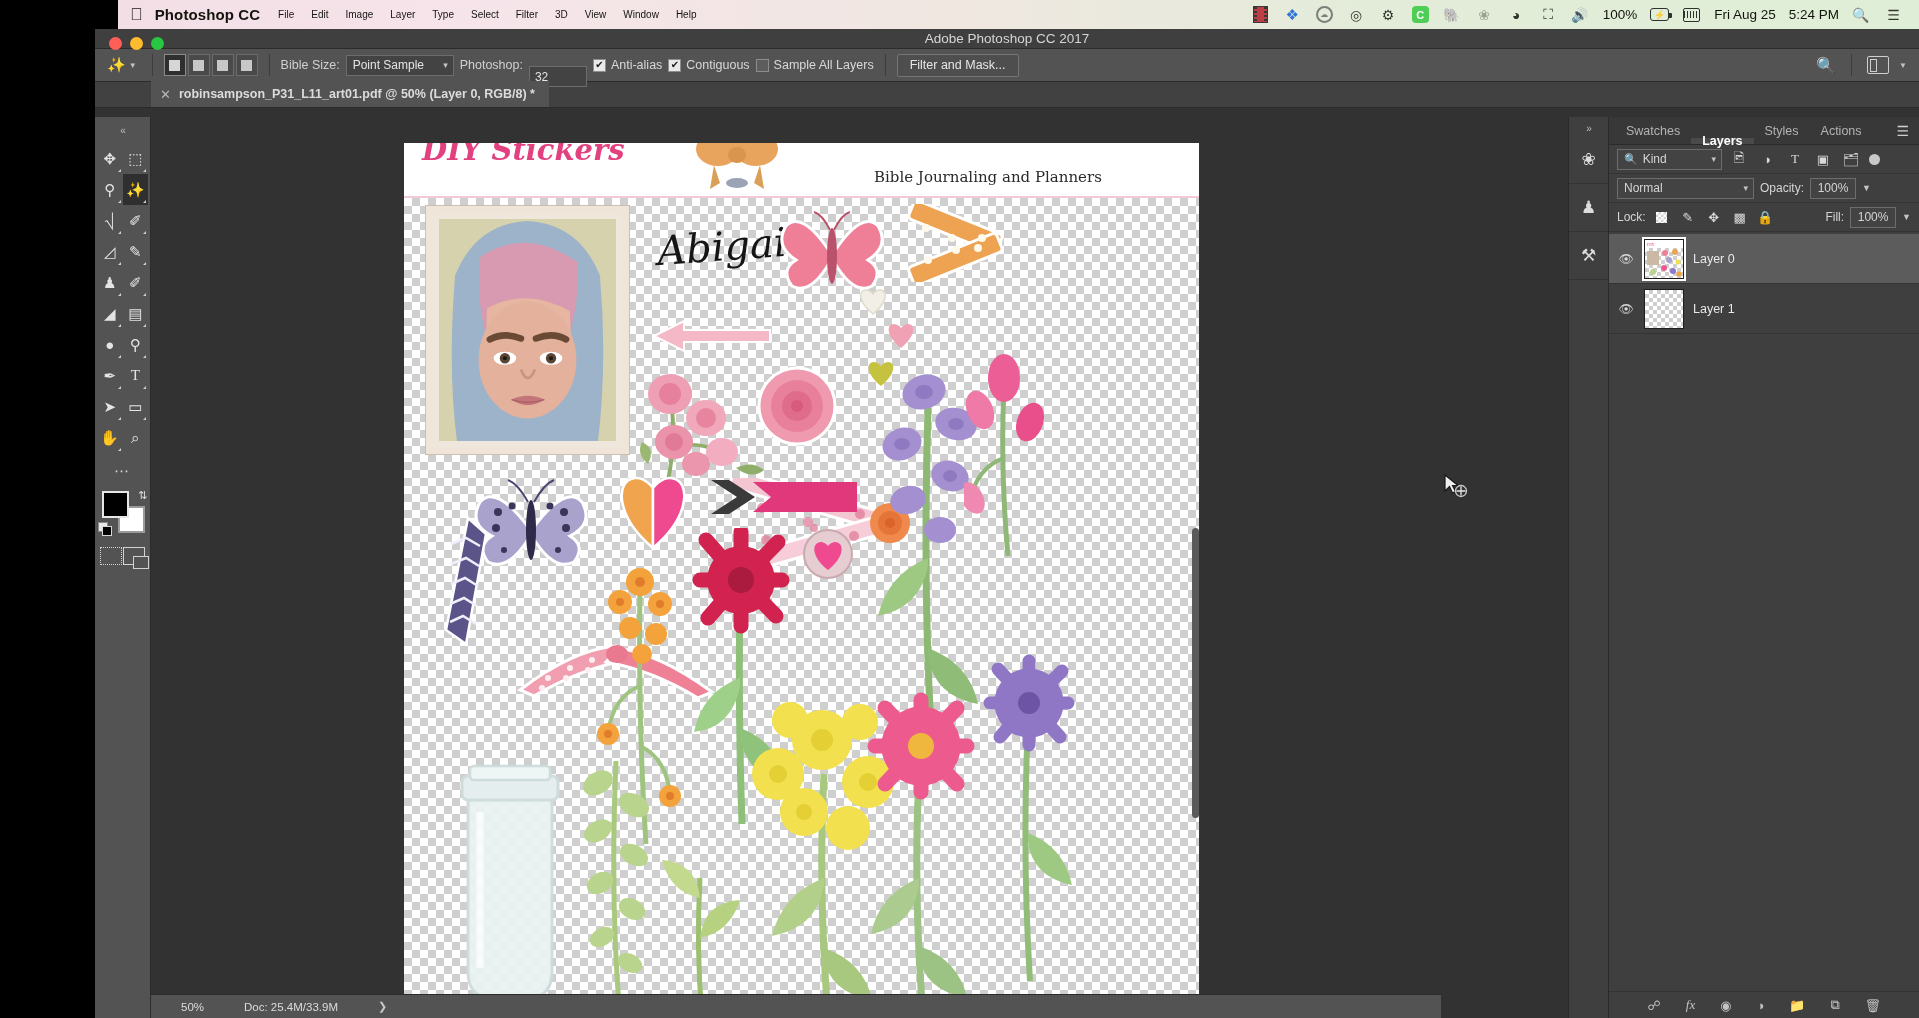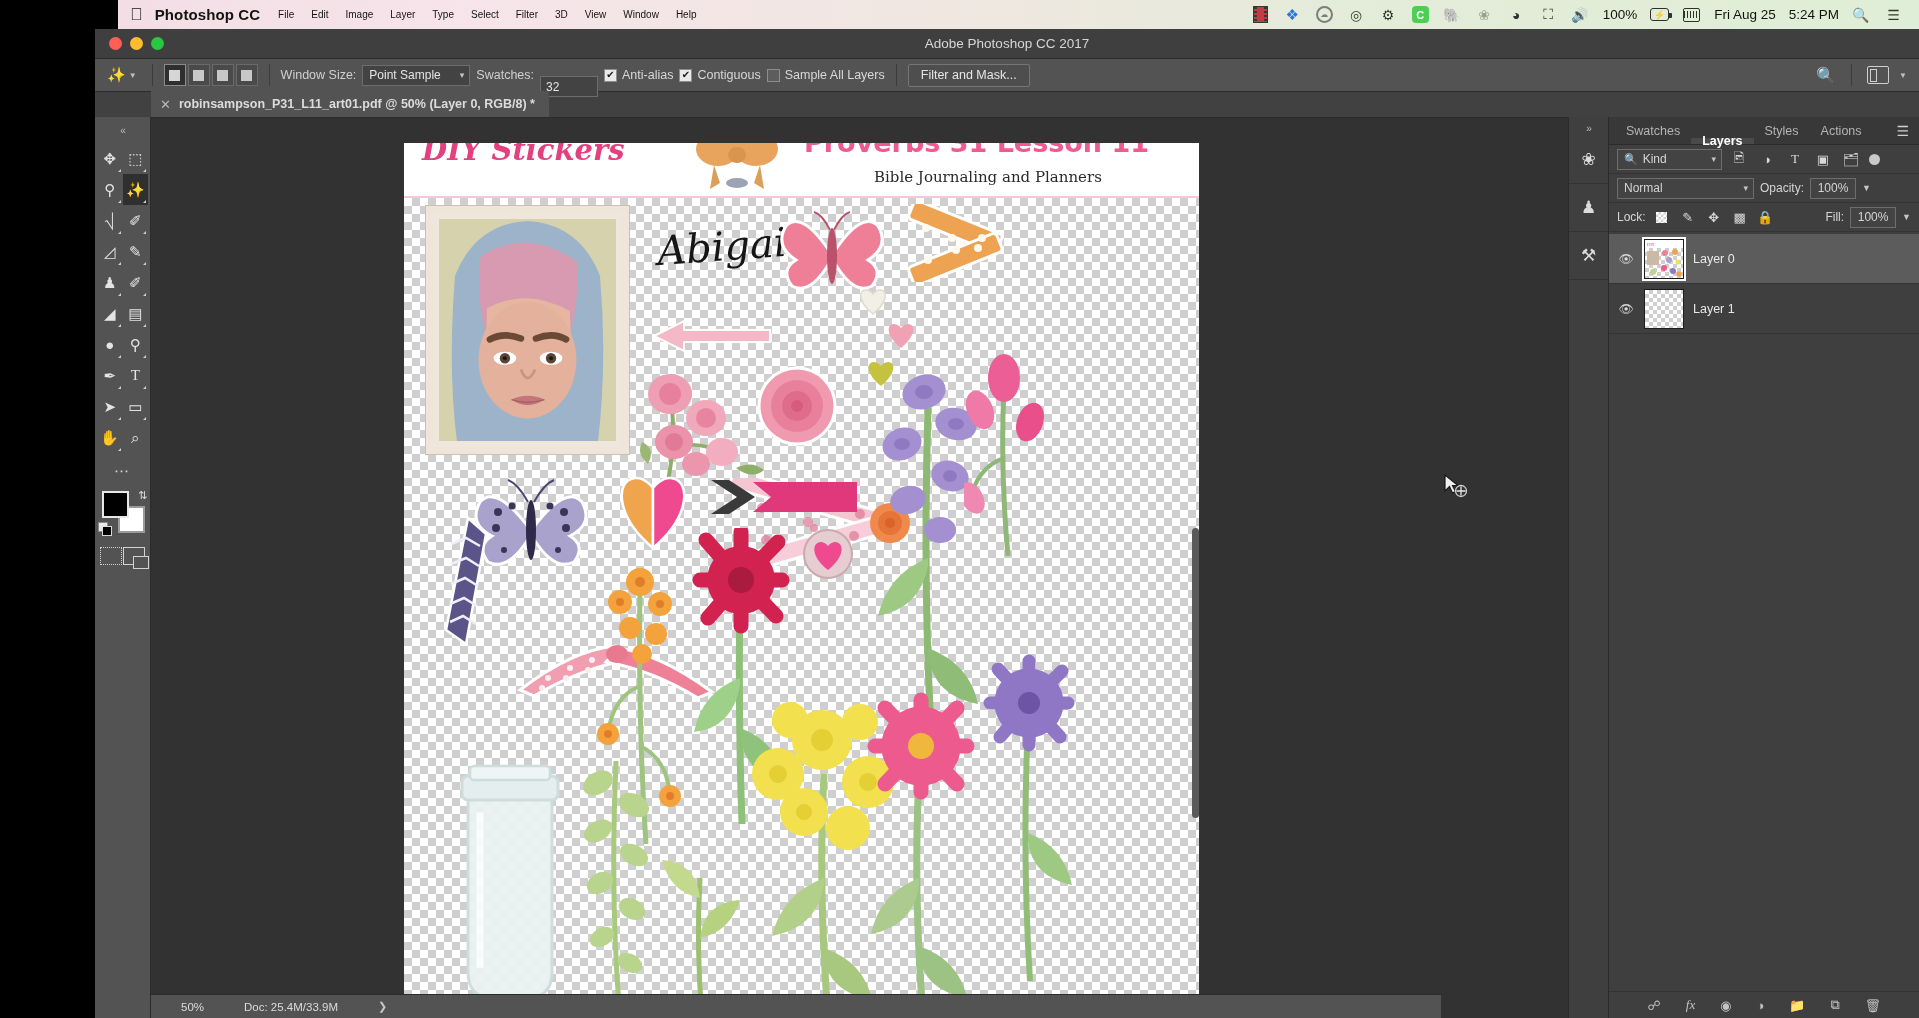--- a/index.html
+++ b/index.html
@@ -37,21 +37,21 @@
   .batt { width:23px;height:13px;border:1.6px solid #111;border-radius:3px;position:relative;
           display:flex;align-items:center;justify-content:center;font-size:9px;}
   .batt:after{content:'';position:absolute;right:-3.5px;top:3.5px;width:2.5px;height:5px;background:#111;border-radius:0 1px 1px 0;}
   .siri-ico{width:17px;height:14px;border:1.6px solid #111;border-radius:2px;
             background:repeating-linear-gradient(90deg,#111 0 1.5px,transparent 1.5px 3px);
             background-size:100% 60%;background-repeat:no-repeat;background-position:center;}
 
   
   .ps-window { position:absolute; left:95px; top:29px; width:1824px; height:989px; background:#323232; }
 
-  .titlebar { height:30px; background:#3f3f3f; display:flex; align-items:center;
+  .titlebar { height:20px; background:#3f3f3f; display:flex; align-items:center;
               justify-content:center; position:relative; border-bottom:1px solid #2b2b2b; }
   .traffic { position:absolute; left:14px; top:8px; display:flex; gap:8px; }
   .tl { width:13px;height:13px;border-radius:50%; }
   .tl.r{background:#ff5f57;} .tl.y{background:#febc2e;} .tl.g{background:#28c840;}
   .win-title { color:#d6d6d6; font-size:13.5px; }
 
   
   .optionsbar { height:33px; background:#535353; display:flex; align-items:center;
                 padding:0 8px; gap:6px; border-bottom:1px solid #2b2b2b; font-size:12.5px; color:#d8d8d8; }
   .ob-tool { display:flex;align-items:center;gap:3px;padding:0 4px; }
@@ -284,25 +284,25 @@
             <div class="sm-sq2"></div>
           </div>
         <div class="sm-btn">
             <div class="sm-sq2"></div>
           </div>
         <div class="sm-btn">
             <div class="sm-sq2"></div>
           </div>
       </div>
       <div class="ob-sep"></div>
-      <span class="ob-label">Window Size:</span>
+      <span class="ob-label">Bible Size:</span>
       <div class="ob-select">
         <span>Point Sample</span>
       </div>
-      <span class="ob-label">Swatches:</span>
+      <span class="ob-label">Photoshop:</span>
       <div class="ob-input">
         <span>32</span>
       </div>
       <div class="ob-check">
         <span class="cbox checked"></span>
         <span>Anti-alias</span>
       </div>
       <div class="ob-check">
         <span class="cbox checked"></span>
         <span>Contiguous</span>
@@ -373,21 +373,20 @@
         <div class="art-header">
           <div class="hdr-diy">DIY Stickers</div>
           <svg class="hdr-bow" viewBox="0 0 86 62">
             <ellipse cx="24" cy="18" rx="22" ry="17" fill="#e8a45c"></ellipse>
             <ellipse cx="62" cy="18" rx="22" ry="17" fill="#e8a45c"></ellipse>
             <path d="M20 34 L16 58 L26 52 Z" fill="#dba058"></path>
             <path d="M66 34 L70 58 L60 52 Z" fill="#dba058"></path>
             <ellipse cx="43" cy="24" rx="9" ry="8" fill="#d9954e"></ellipse>
             <ellipse cx="43" cy="52" rx="11" ry="5" fill="#9aa4b5"></ellipse>
           </svg>
-          <div class="hdr-title">Proverbs 31 Lesson 11</div>
           <div class="hdr-sub">Bible Journaling and Planners</div>
         </div>
 
         <div class="checker">
 
           <div class="photo-frame">
             <div class="photo-inner">
               <svg viewBox="0 0 190 236" width="100%" height="100%" preserveAspectRatio="xMidYMid slice">
                 <rect width="190" height="236" fill="#d6d2ae"></rect>
                 <path d="M18 60 Q10 160 20 236 L170 236 Q180 150 172 60 Q150 5 95 2 Q40 5 18 60Z" fill="#9db3c9"></path>

